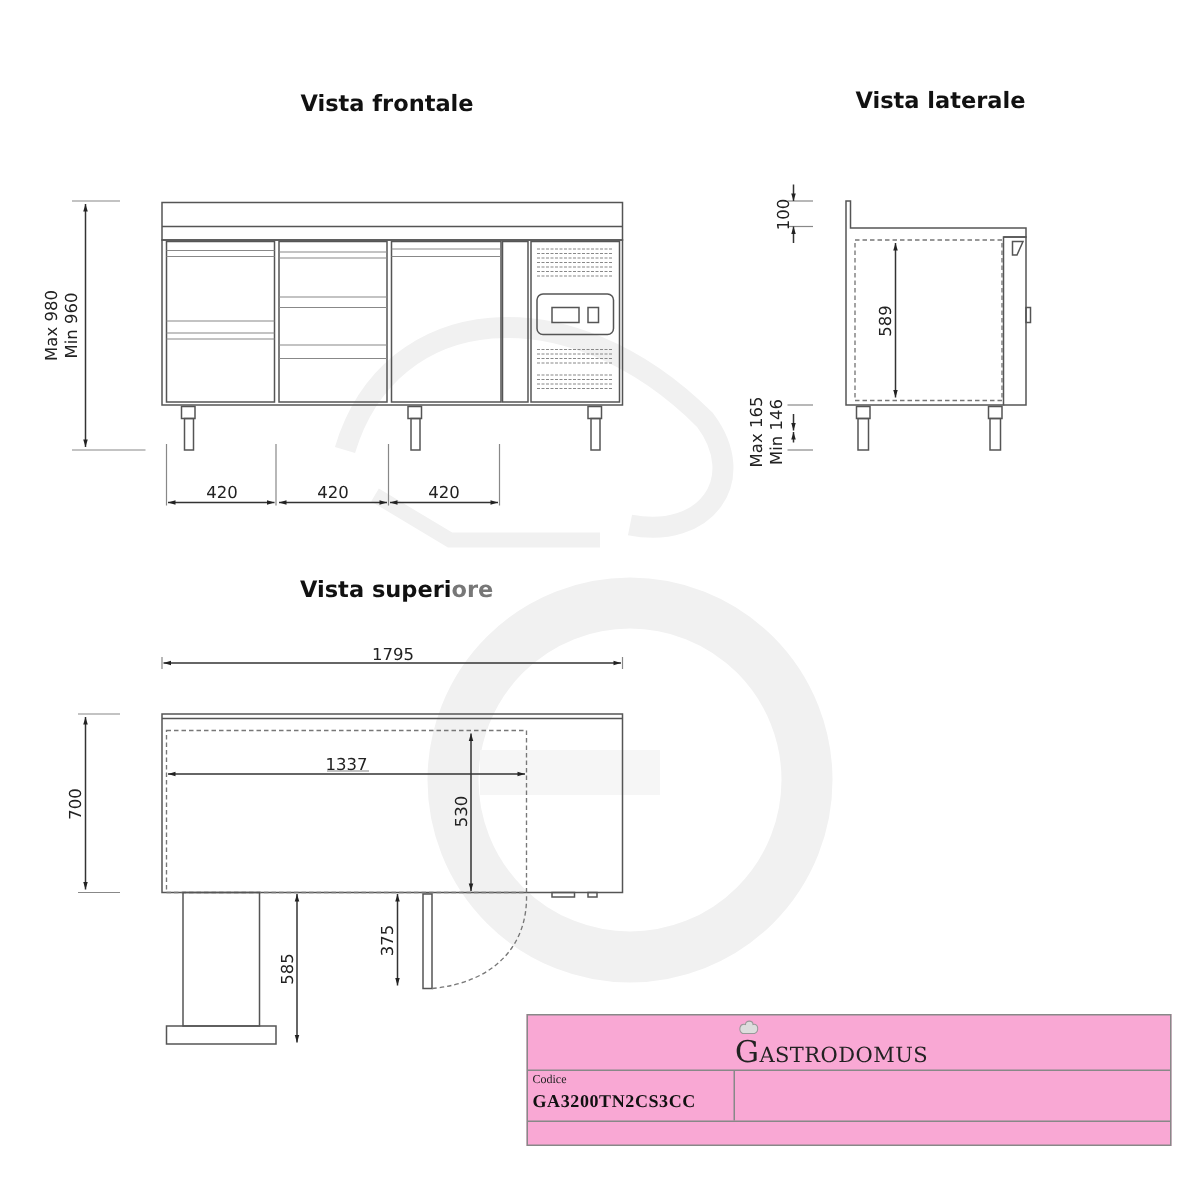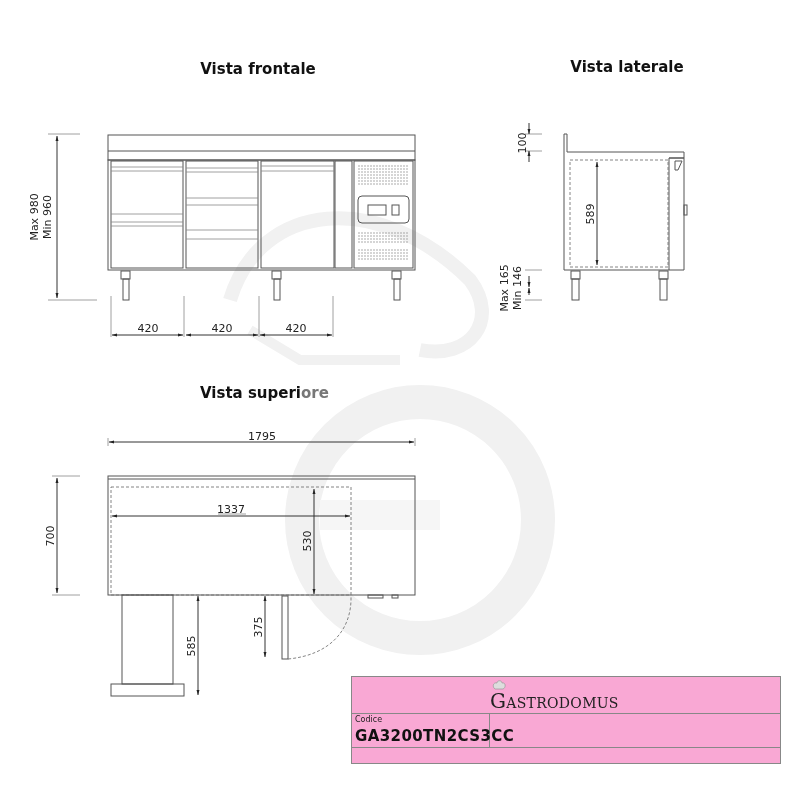--- a/index.html
+++ b/index.html
@@ -15,24 +15,24 @@
   .grille { stroke: #888; stroke-width: 0.7; }
   .wm { stroke: #f1f1f1; fill: none; }
   
   .tblock { position: absolute; left: 351px; top: 676px; width: 430px; height: 88px; border: 1px solid #888; box-sizing: border-box; background: #f9a8d4; }
   .tb-logo { height: 36px; border-bottom: 1px solid #888; position: relative; }
   .tb-logo .logo-text { position: absolute; left: 138px; top: 12px; font-family: "DejaVu Serif", serif; font-size: 14px; letter-spacing: 0.3px; color: #222; }
   .tb-logo .logo-text .big { font-size: 20px; }
   .tb-logo .logo-icon { position: absolute; left: 140px; top: 2px; width: 14px; height: 12px; }
   .tb-row { display: flex; height: 33px; border-bottom: 1px solid #888; }
   .tb-cell { position: relative; box-sizing: border-box; padding: 1px 3px; }
-  .tb-cell.code { width: 138px; border-right: 1px solid #888; }
+  .tb-cell.code { width: 138px; border-right: 1px solid #888; font-family: Liberation Serif, serif; }
   .tb-cell.desc { flex: 1; }
   .tb-label { font-size: 8px; color: #222; display: block; line-height: 10px; }
-  .tb-code { font-size: 15px; font-weight: bold; letter-spacing: 0.4px; color: #111; display: block; margin-top: 2px; }
+  .tb-code { font-size: 12px; font-weight: bold; letter-spacing: 0.4px; color: #111; display: block; margin-top: 2px; }
   .tb-desc { font-size: 11px; color: #111; display: block; margin-top: 0px; }
   .tb-foot { font-size: 8px; color: #111; padding: 4px 3px 0; white-space: nowrap; }
   .tb-foot b { font-weight: bold; }
 </style>
 </head>
 <body>
 
 <div class="page">
 
   <svg class="drawing" width="800" height="800" viewBox="0 0 800 800">

